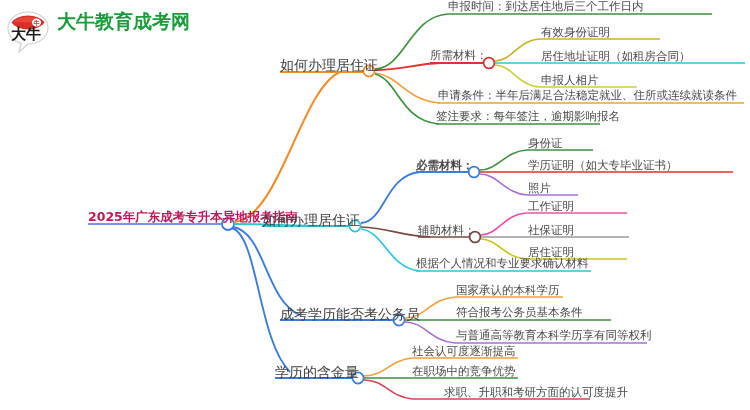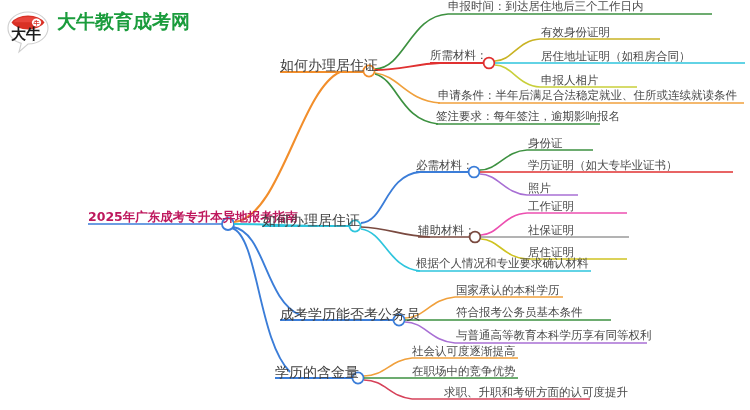--- a/index.html
+++ b/index.html
@@ -201,21 +201,21 @@
 <div class="node node-l3" style="left:541px; top:51px;">居住地址证明（如租房合同）</div>
 
 <div class="node node-l3" style="left:541px; top:75px;">申报人相片</div>
 
 <div class="node node-l2" style="left:438px; top:90px;">申请条件：半年后满足合法稳定就业、住所或连续就读条件</div>
 
 <div class="node node-l2" style="left:436px; top:111px;">签注要求：每年签注，逾期影响报名</div>
 
 <div class="node node-l1" style="left:262px; top:213px;">如何办理居住证</div>
 
-<div class="node node-l2" style="left:416px; top:160px;">必需材料：</div>
+<div class="node node-l2" style="left:416px; top:160px;font-weight:bold;">必需材料：</div>
 
 <div class="node node-l3" style="left:528px; top:138px;">身份证</div>
 
 <div class="node node-l3" style="left:528px; top:160px;">学历证明（如大专毕业证书）</div>
 
 <div class="node node-l3" style="left:528px; top:183px;">照片</div>
 
 <div class="node node-l2" style="left:418px; top:225px;">辅助材料：</div>
 
 <div class="node node-l3" style="left:528px; top:201px;">工作证明</div>

